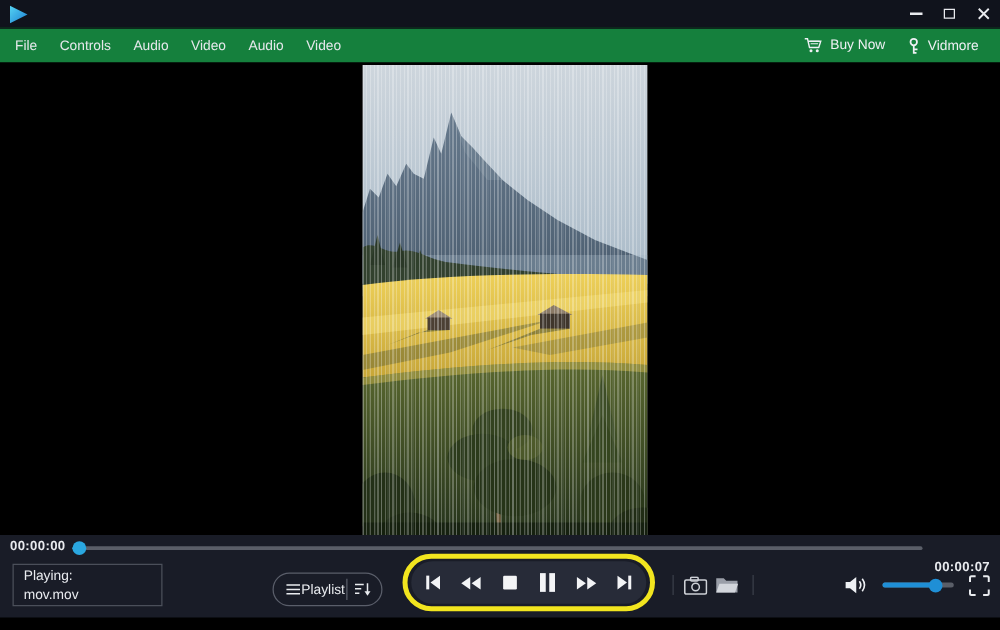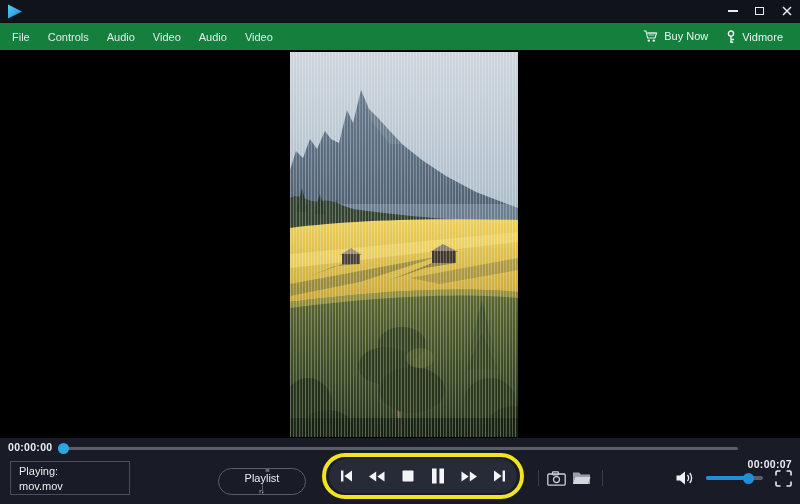--- a/index.html
+++ b/index.html
@@ -30,38 +30,38 @@
   
   .video-area { position:absolute; top:50px; left:0; width:800px; height:388px; background:#000; }
   .video-canvas { position:absolute; left:290px; top:2px; width:228px; height:385px; }
   .video-canvas svg { display:block; width:228px; height:385px; }
   .stripes { position:absolute; inset:0; pointer-events:none;
      background:
        repeating-linear-gradient(90deg, rgba(255,255,255,.26) 0 1px, rgba(255,255,255,0) 1px 3px),
        repeating-linear-gradient(90deg, rgba(190,200,212,.10) 0 1px, rgba(0,0,0,0) 1px 5px); }
 
   
-  .footer { position:absolute; top:438px; left:0; width:800px; height:66px; background:#191c27; }
+  .footer { position:absolute; top:428px; left:0; width:800px; height:66px; background:#191c27; }
 
   .time { position:absolute; top:3px; font-size:10.5px; font-weight:bold; color:#e9ebef; letter-spacing:.3px; }
   .time-elapsed { left:8px; }
   .time-total { right:8px;margin-top:17px; }
   .seek-track { position:absolute; left:58px; right:62px; top:9px; height:3px;
                 background:#5a5e68; border-radius:2px; }
   .seek-fill { position:absolute; left:0; top:0; height:3px; width:6px; background:#2aa7e0; border-radius:2px; }
   .seek-thumb { position:absolute; left:0px; top:-4px; width:11px; height:11px;
                 border-radius:50%; background:#2aa7e0; }
 
   .playing-box { position:absolute; left:10px; top:23px; width:120px; height:34px;
                  border:1px solid #4b4f5a; padding:2px 8px; font-size:11px;
                  color:#e9ebef; line-height:15px; }
 
   .playlist-btn { position:absolute; left:218px; top:30px; width:88px; height:27px;
                   border:1px solid #5a5e6a; border-radius:14px; background:#191c27;
-                  display:flex; align-items:center; color:#e9ebef; font-size:11px;flex-direction:column; }
+                  display:flex; align-items:center; color:#e9ebef; font-size:11px; }
   .playlist-btn .lbl { flex:1; text-align:center; }
   .pl-div { width:1px; height:17px; background:#5a5e6a; }
 
   .yellow-box { position:absolute; left:322px; top:15px; width:202px; height:46px;
                 border:4px solid #f2e51f; border-radius:26px; padding:2px 3px; }
   .transport { width:100%; height:100%; background:#272b38; border-radius:17px;
                display:flex; align-items:center; justify-content:space-evenly; }
   .tbtn { width:27px; height:24px; display:flex; align-items:center; justify-content:center; }
 
   .div-v { position:absolute; width:1px; height:16px; background:#3a3e4a; top:32px; }

